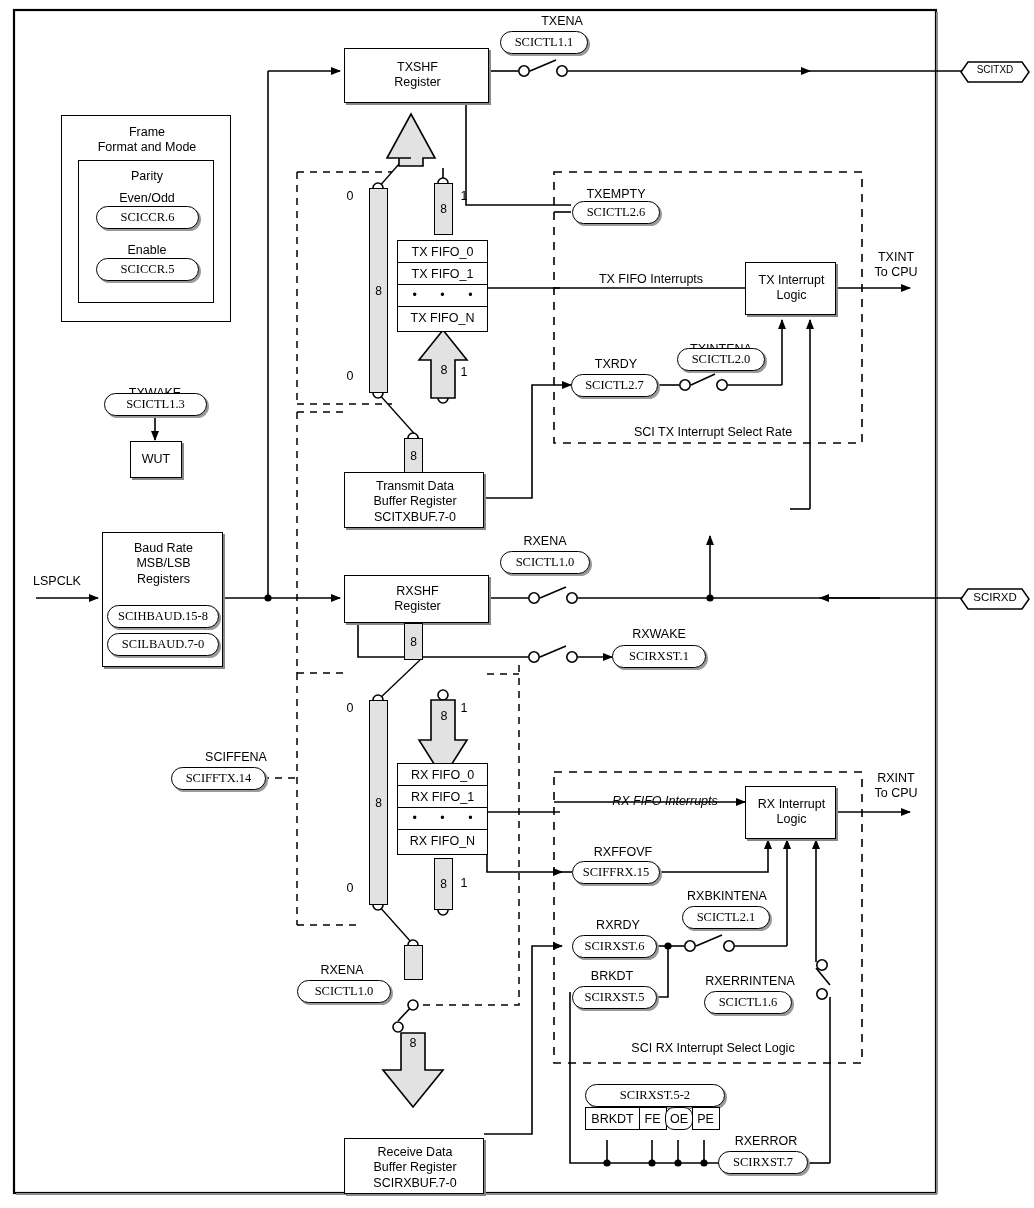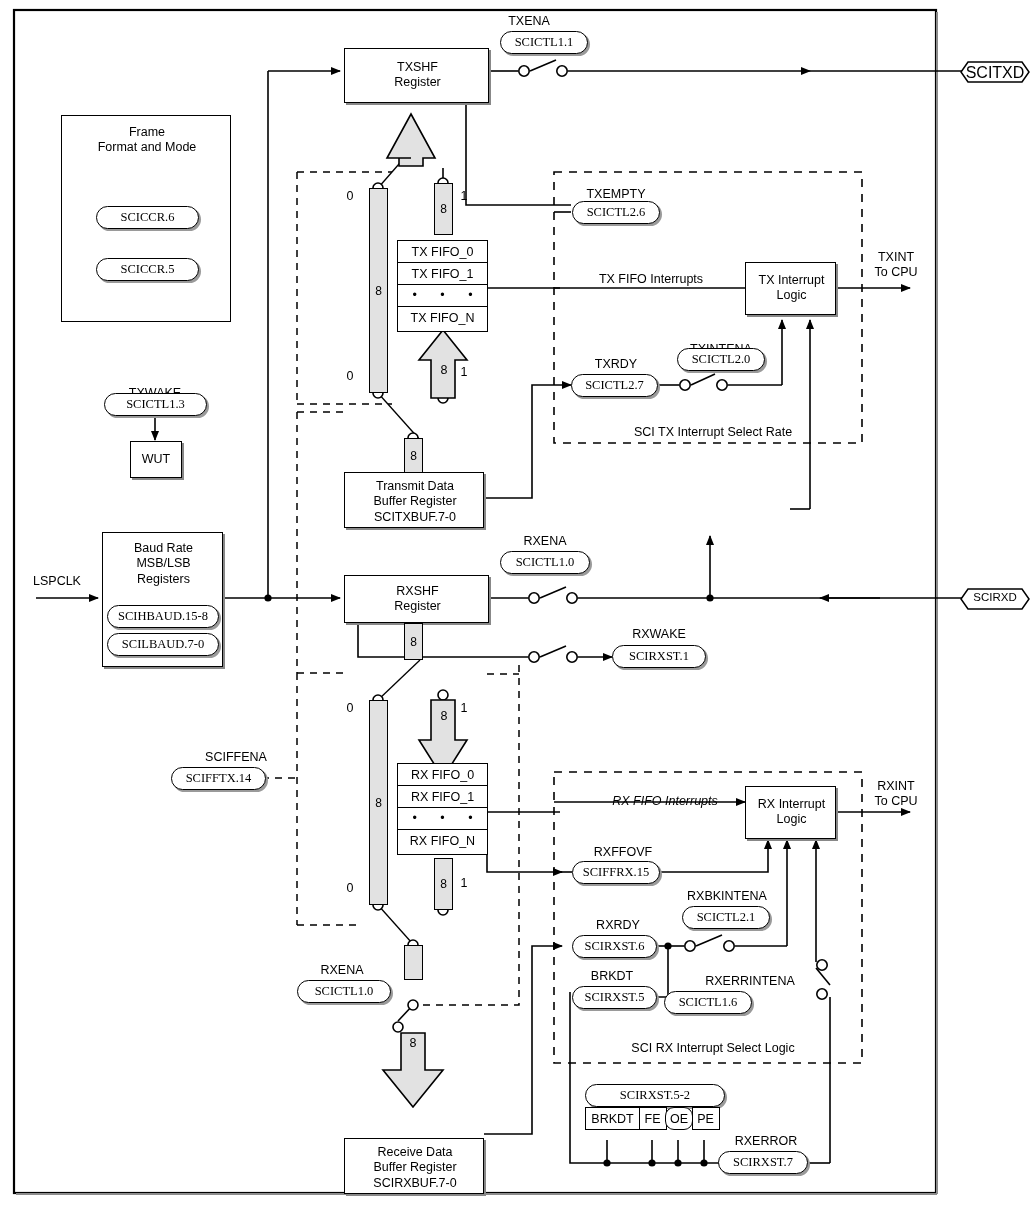--- a/index.html
+++ b/index.html
@@ -208,20 +208,25 @@
       <path d="M413,1107 L383,1070 L401,1070 L401,1033 L425,1033 L425,1070 L443,1070 z"></path>
     </g>
   </svg>
 
   <div class="bx" style="left:61px;top:115px;width:170px;height:207px;display:block;">
     <div class="lbl" style="left:0;top:9px;width:170px;">
       <span>Frame</span><br>
       <span>Format and Mode</span>
     </div>
   </div>
+  <div class="bx" style="left:78px;top:160px;width:136px;height:143px;display:block;">
+    <div class="lbl" style="left:0;top:8px;width:136px;">Parity</div>
+    <div class="lbl" style="left:0;top:30px;width:136px;">Even/Odd</div>
+    <div class="lbl" style="left:0;top:82px;width:136px;">Enable</div>
+  </div>
   <div class="pill shadow" style="left:96px;top:206px;width:103px;height:23px;">SCICCR.6</div>
   <div class="pill shadow" style="left:96px;top:258px;width:103px;height:23px;">SCICCR.5</div>
 
   <div class="lbl" style="left:105px;top:386px;width:100px;">TXWAKE</div>
   <div class="pill shadow" style="left:104px;top:393px;width:103px;height:23px;">SCICTL1.3</div>
   <div class="bx shadow" style="left:130px;top:441px;width:52px;height:37px;">WUT</div>
 
   <div class="bx shadow" style="left:102px;top:532px;width:121px;height:135px;display:block;">
     <div class="lbl" style="left:0;top:8px;width:121px;">
       <span>Baud Rate</span><br>
@@ -232,28 +237,28 @@
   <div class="pill shadow" style="left:107px;top:605px;width:112px;height:23px;">SCIHBAUD.15-8</div>
   <div class="pill shadow" style="left:107px;top:633px;width:112px;height:23px;">SCILBAUD.7-0</div>
   <div class="lbl" style="left:33px;top:574px;width:60px;text-align:left;">LSPCLK</div>
 
   <div class="bx shadow" style="left:344px;top:48px;width:145px;height:55px;display:block;">
     <div class="lbl" style="left:0;top:11px;width:145px;">
       <span>TXSHF</span><br><span>Register</span>
     </div>
   </div>
 
-  <div class="lbl" style="left:479px;top:14px;width:100px;">TXENA</div>
+  <div class="lbl" style="left:512px;top:14px;width:100px;">TXENA</div>
   <div class="pill shadow" style="left:500px;top:31px;width:88px;height:23px;">SCICTL1.1</div>
 
   <div class="pin" style="left:960px;top:61px;">
     <svg width="70" height="22">
       <polygon points="8,1 62,1 69,11 62,21 8,21 1,11" fill="#fff" stroke="#000" stroke-width="1.5"></polygon>
     </svg>
-    <span style="position:absolute;left:0;top:3px;width:70px;text-align:center;font-size:16px;">SCITXD</span>
+    <span style="position:absolute;left:0;top:3px;width:70px;text-align:center;font-size:10px;">SCITXD</span>
   </div>
 
   <div class="pin" style="left:960px;top:588px;">
     <svg width="70" height="22">
       <polygon points="8,1 62,1 69,11 62,21 8,21 1,11" fill="#fff" stroke="#000" stroke-width="1.5"></polygon>
     </svg>
     <span style="position:absolute;left:0;top:3px;width:70px;text-align:center;font-size:11.5px;">SCIRXD</span>
   </div>
 
   <div class="bar" style="left:369px;top:188px;width:19px;height:205px;">8</div>
@@ -346,38 +351,38 @@
       <span>SCIRXBUF.7-0</span>
     </div>
   </div>
 
   <div class="lbl" style="left:590px;top:794px;width:150px;font-style:italic;">RX FIFO Interrupts</div>
   <div class="bx shadow" style="left:745px;top:786px;width:91px;height:53px;display:block;">
     <div class="lbl" style="left:0;top:10px;width:91px;">
       <span>RX Interrupt</span><br><span>Logic</span>
     </div>
   </div>
-  <div class="lbl" style="left:856px;top:771px;width:80px;margin-top:8px;">
+  <div class="lbl" style="left:856px;top:771px;width:80px;">
     <span>RXINT</span><br><span>To CPU</span>
   </div>
 
   <div class="lbl" style="left:578px;top:845px;width:90px;">RXFFOVF</div>
   <div class="pill shadow" style="left:572px;top:861px;width:88px;height:23px;">SCIFFRX.15</div>
 
   <div class="lbl" style="left:672px;top:889px;width:110px;">RXBKINTENA</div>
   <div class="pill shadow" style="left:682px;top:906px;width:88px;height:23px;">SCICTL2.1</div>
 
   <div class="lbl" style="left:578px;top:918px;width:80px;">RXRDY</div>
   <div class="pill shadow" style="left:572px;top:935px;width:85px;height:23px;">SCIRXST.6</div>
 
   <div class="lbl" style="left:572px;top:969px;width:80px;">BRKDT</div>
   <div class="pill shadow" style="left:572px;top:986px;width:85px;height:23px;">SCIRXST.5</div>
 
   <div class="lbl" style="left:695px;top:974px;width:110px;">RXERRINTENA</div>
-  <div class="pill shadow" style="left:664px;top:991px;width:88px;height:23px;">SCICTL1.6</div>
+  <div class="pill shadow" style="left:704px;top:991px;width:88px;height:23px;">SCICTL1.6</div>
 
   <div class="lbl" style="left:618px;top:1041px;width:190px;">SCI RX Interrupt Select Logic</div>
 
   <div class="pill shadow" style="left:585px;top:1084px;width:140px;height:23px;">SCIRXST.5-2</div>
   <div class="bitrow" style="left:585px;top:1107px;">
     <div class="cell shadow" style="width:55px;">BRKDT</div>
     <div class="cell shadow" style="width:28px;">FE</div>
     <div class="cell shadow" style="width:28px;border-radius:9px;">OE</div>
     <div class="cell shadow" style="width:28px;">PE</div>
   </div>

